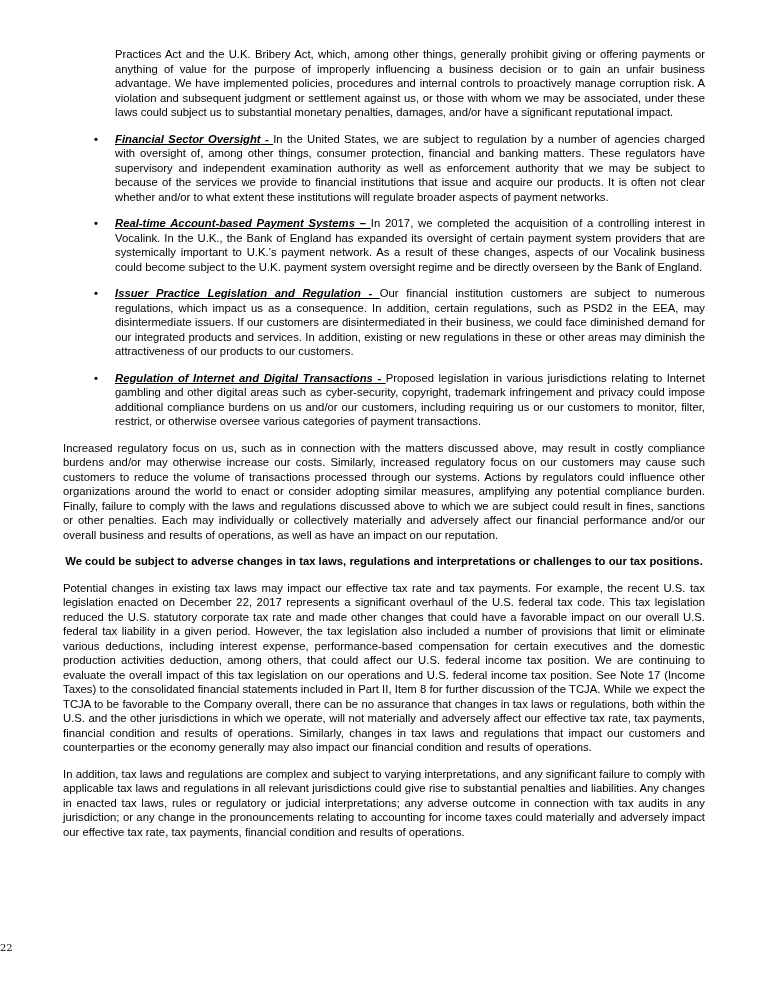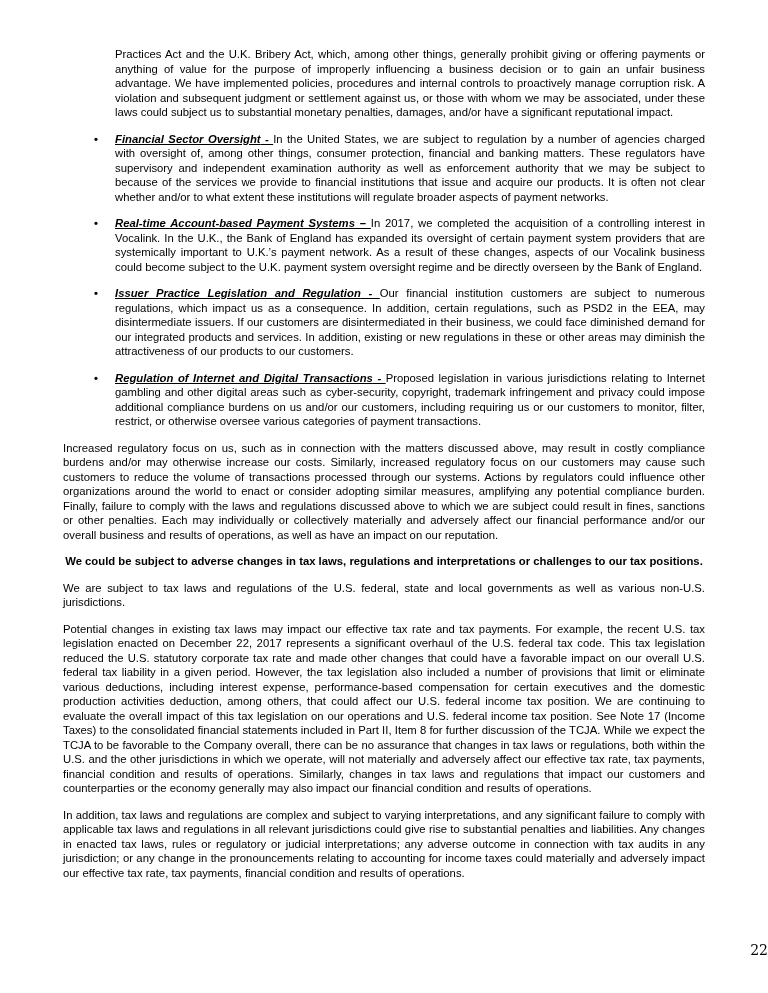--- a/index.html
+++ b/index.html
@@ -57,22 +57,22 @@
   }
   .risk-heading {
     font-weight: bold;
     text-align: center;
   }
   .page-number {
     position: absolute;
     left: 0;
     right: 0;
     top: 942px;
-    text-align: right;
-    font-size: 14px;
+    text-align: left;
+    font-size: 10px;
     font-family: "DejaVu Serif", "Liberation Serif", serif;
   }
 </style>
 </head>
 <body>
 
 <div class="page">
   <div class="content">
 
     <p class="indented">Practices Act and the U.K. Bribery Act, which, among other things, generally prohibit giving or offering payments or anything of value for the purpose of improperly influencing a business decision or to gain an unfair business advantage. We have implemented policies, procedures and internal controls to proactively manage corruption risk.  A violation and subsequent judgment or settlement against us, or those with whom we may be associated, under these laws could subject us to substantial monetary penalties, damages, and/or have a significant reputational impact.</p>
@@ -93,21 +93,20 @@
       <li>
         <span class="bullet-marker">•</span>
         <span class="bullet-title">Regulation of Internet and Digital Transactions</span><span class="bullet-sep"> - </span><span>Proposed legislation in various jurisdictions relating to Internet gambling and other digital areas such as cyber-security, copyright, trademark infringement and privacy could impose additional compliance burdens on us and/or our customers, including requiring us or our customers to monitor, filter, restrict, or otherwise oversee various categories of payment transactions.</span>
       </li>
     </ul>
 
     <p>Increased regulatory focus on us, such as in connection with the matters discussed above, may result in costly compliance burdens and/or may otherwise increase our costs.  Similarly, increased regulatory focus on our customers may cause such customers to reduce the volume of transactions processed through our systems.  Actions by regulators could influence other organizations around the world to enact or consider adopting similar measures, amplifying any potential compliance burden.  Finally, failure to comply with the laws and regulations discussed above to which we are subject could result in fines, sanctions or other penalties. Each may individually or collectively materially and adversely affect our financial performance and/or our overall business and results of operations, as well as have an impact on our reputation.</p>
 
     <p class="risk-heading">We could be subject to adverse changes in tax laws, regulations and interpretations or challenges to our tax positions.</p>
 
-    <p>We are subject to tax laws and regulations of the U.S. federal, state and local governments as well as various non-U.S. jurisdictions.</p>
 
     <p>Potential changes in existing tax laws may impact our effective tax rate and tax payments.  For example, the recent U.S. tax legislation enacted on December 22, 2017 represents a significant overhaul of the U.S. federal tax code.  This tax legislation reduced the U.S. statutory corporate tax rate and made other changes that could have a favorable impact on our overall U.S. federal tax liability in a given period.  However, the tax legislation also included a number of provisions that limit or eliminate various deductions, including interest expense, performance-based compensation for certain executives and the domestic production activities deduction, among others, that could affect our U.S. federal income tax position.  We are continuing to evaluate the overall impact of this tax legislation on our operations and U.S. federal income tax position.  See Note 17 (Income Taxes) to the consolidated financial statements included in Part II, Item 8 for further discussion of the TCJA.  While we expect the TCJA to be favorable to the Company overall, there can be no assurance that changes in tax laws or regulations, both within the U.S. and the other jurisdictions in which we operate, will not materially and adversely affect our effective tax rate, tax payments, financial condition and results of operations.  Similarly, changes in tax laws and regulations that impact our customers and counterparties or the economy generally may also impact our financial condition and results of operations.</p>
 
     <p>In addition, tax laws and regulations are complex and subject to varying interpretations, and any significant failure to comply with applicable tax laws and regulations in all relevant jurisdictions could give rise to substantial penalties and liabilities.  Any changes in enacted tax laws, rules or regulatory or judicial interpretations; any adverse outcome in connection with tax audits in any jurisdiction; or any change in the pronouncements relating to accounting for income taxes could materially and adversely impact our effective tax rate, tax payments, financial condition and results of operations.</p>
 
   </div>
 
   <div class="page-number">22</div>
 </div>
 

